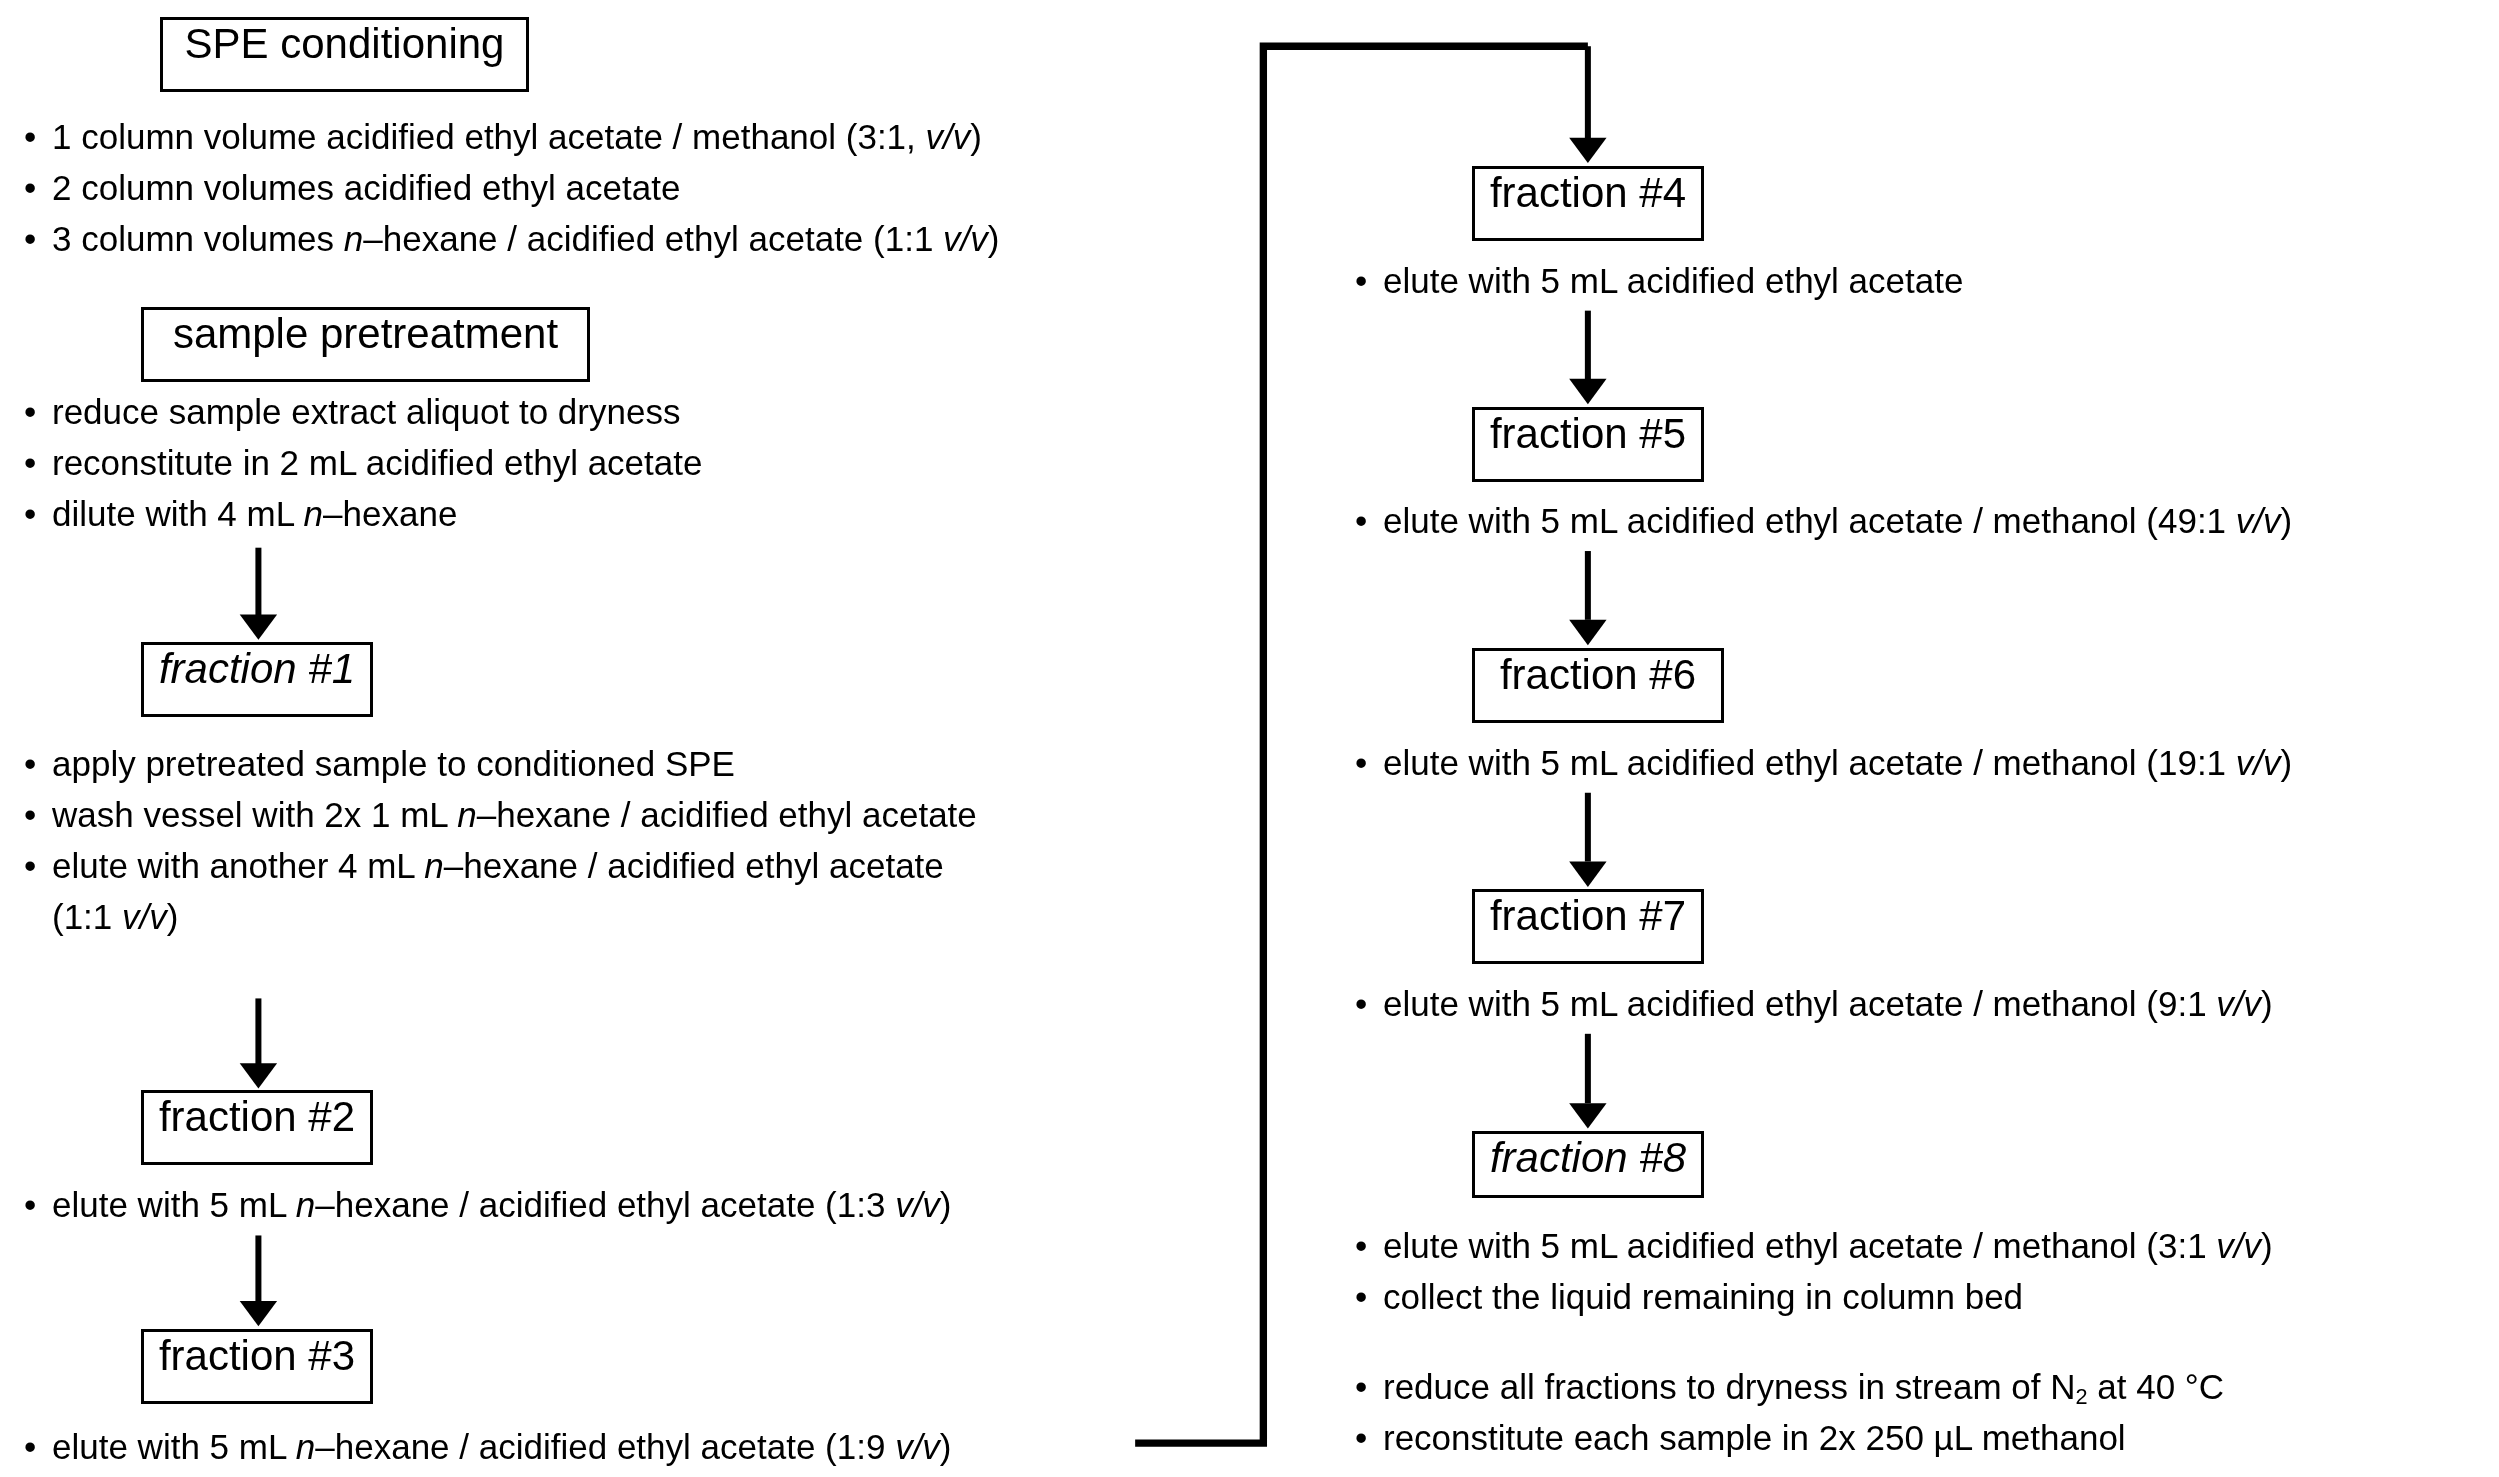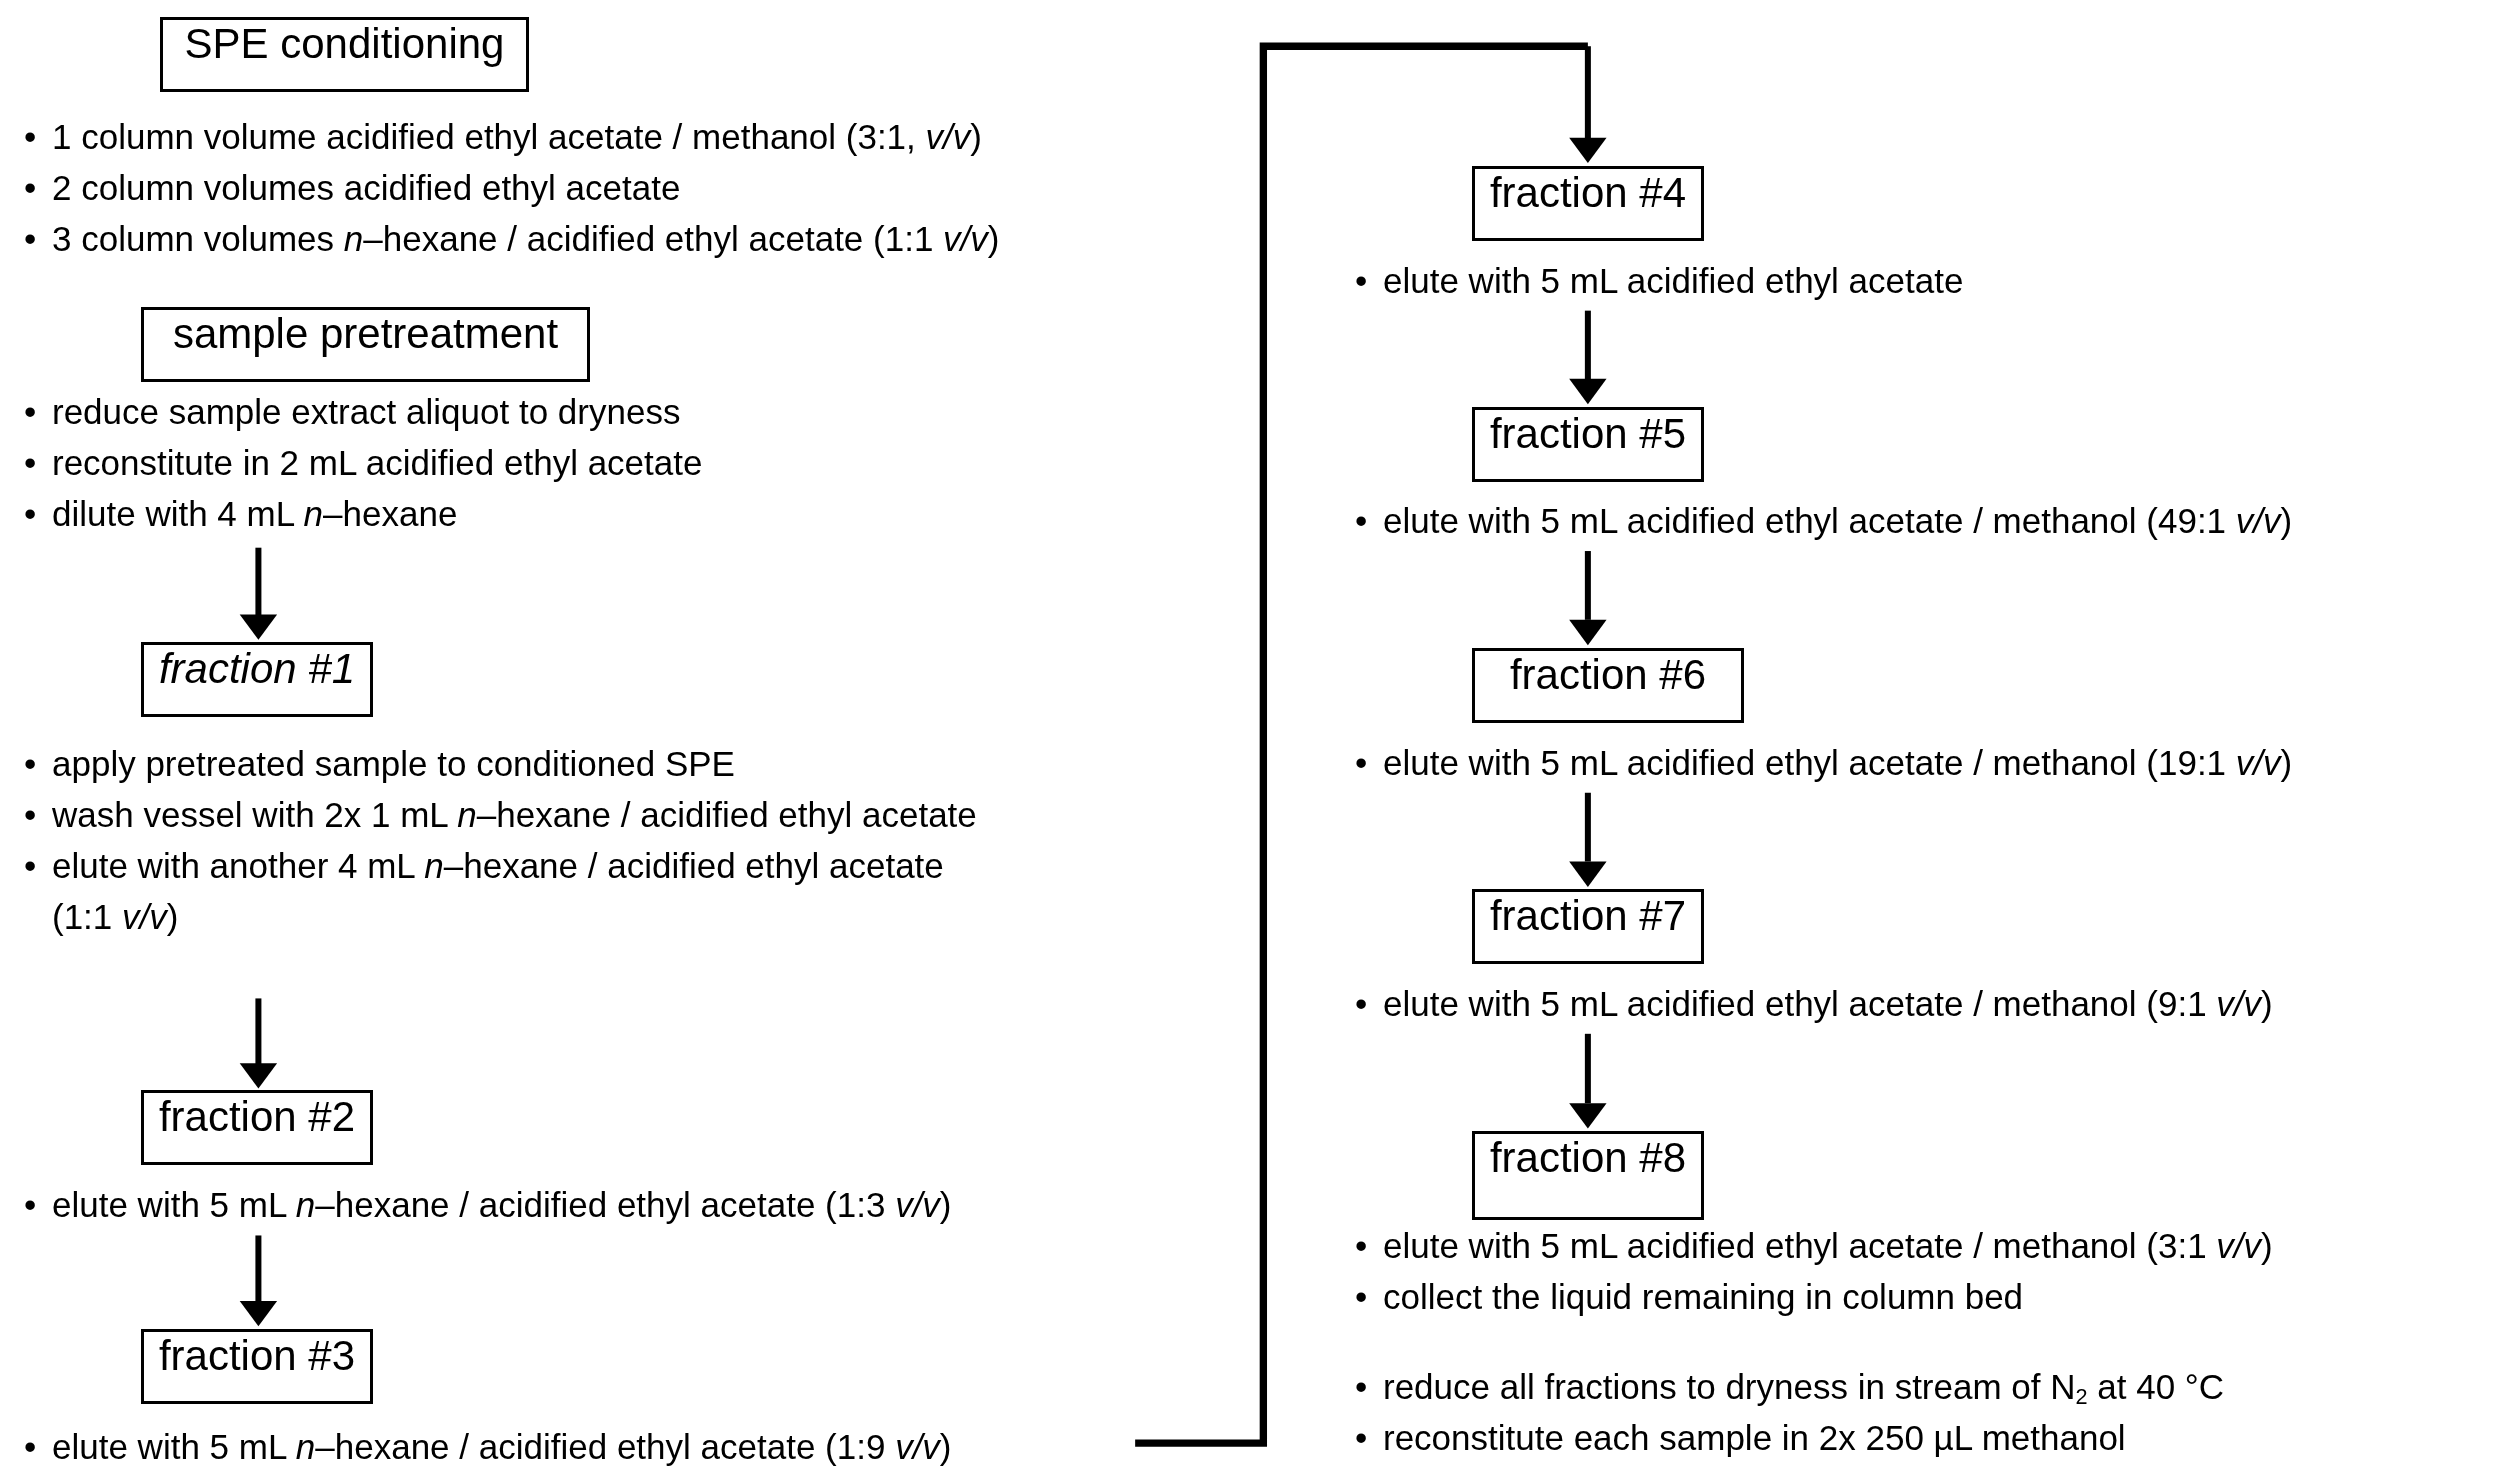--- a/index.html
+++ b/index.html
@@ -106,29 +106,29 @@
 </div>
 
 <div class="fbox" style="left:1472px; top:166px; width:232px; height:75px;">
   <span>fraction #4</span>
 </div>
 
 <div class="fbox" style="left:1472px; top:407px; width:232px; height:75px;">
   <span>fraction #5</span>
 </div>
 
-<div class="fbox" style="left:1472px; top:648px; width:272px; height:75px;">
+<div class="fbox" style="left:1472px; top:648px; width:252px; height:75px;">
   <span>fraction #6</span>
 </div>
 
 <div class="fbox" style="left:1472px; top:889px; width:232px; height:75px;">
   <span>fraction #7</span>
 </div>
 
-<div class="fbox" style="left:1472px; top:1131px; width:232px; height:89px;">
+<div class="fbox" style="left:1472px; top:1131px; width:232px; height:67px;font-style:italic;">
   <span>fraction #8</span>
 </div>
 
 <div class="blist" style="left:24px; top:111px;">
   <div class="line">
     <span class="dot">•</span><span class="txt"><span>1 column volume acidified ethyl acetate / methanol (3:1, </span><span class="it">v/v</span><span>)</span></span>
   </div>
   <div class="line">
     <span class="dot">•</span><span class="txt"><span>2 column volumes acidified ethyl acetate</span></span>
   </div>

